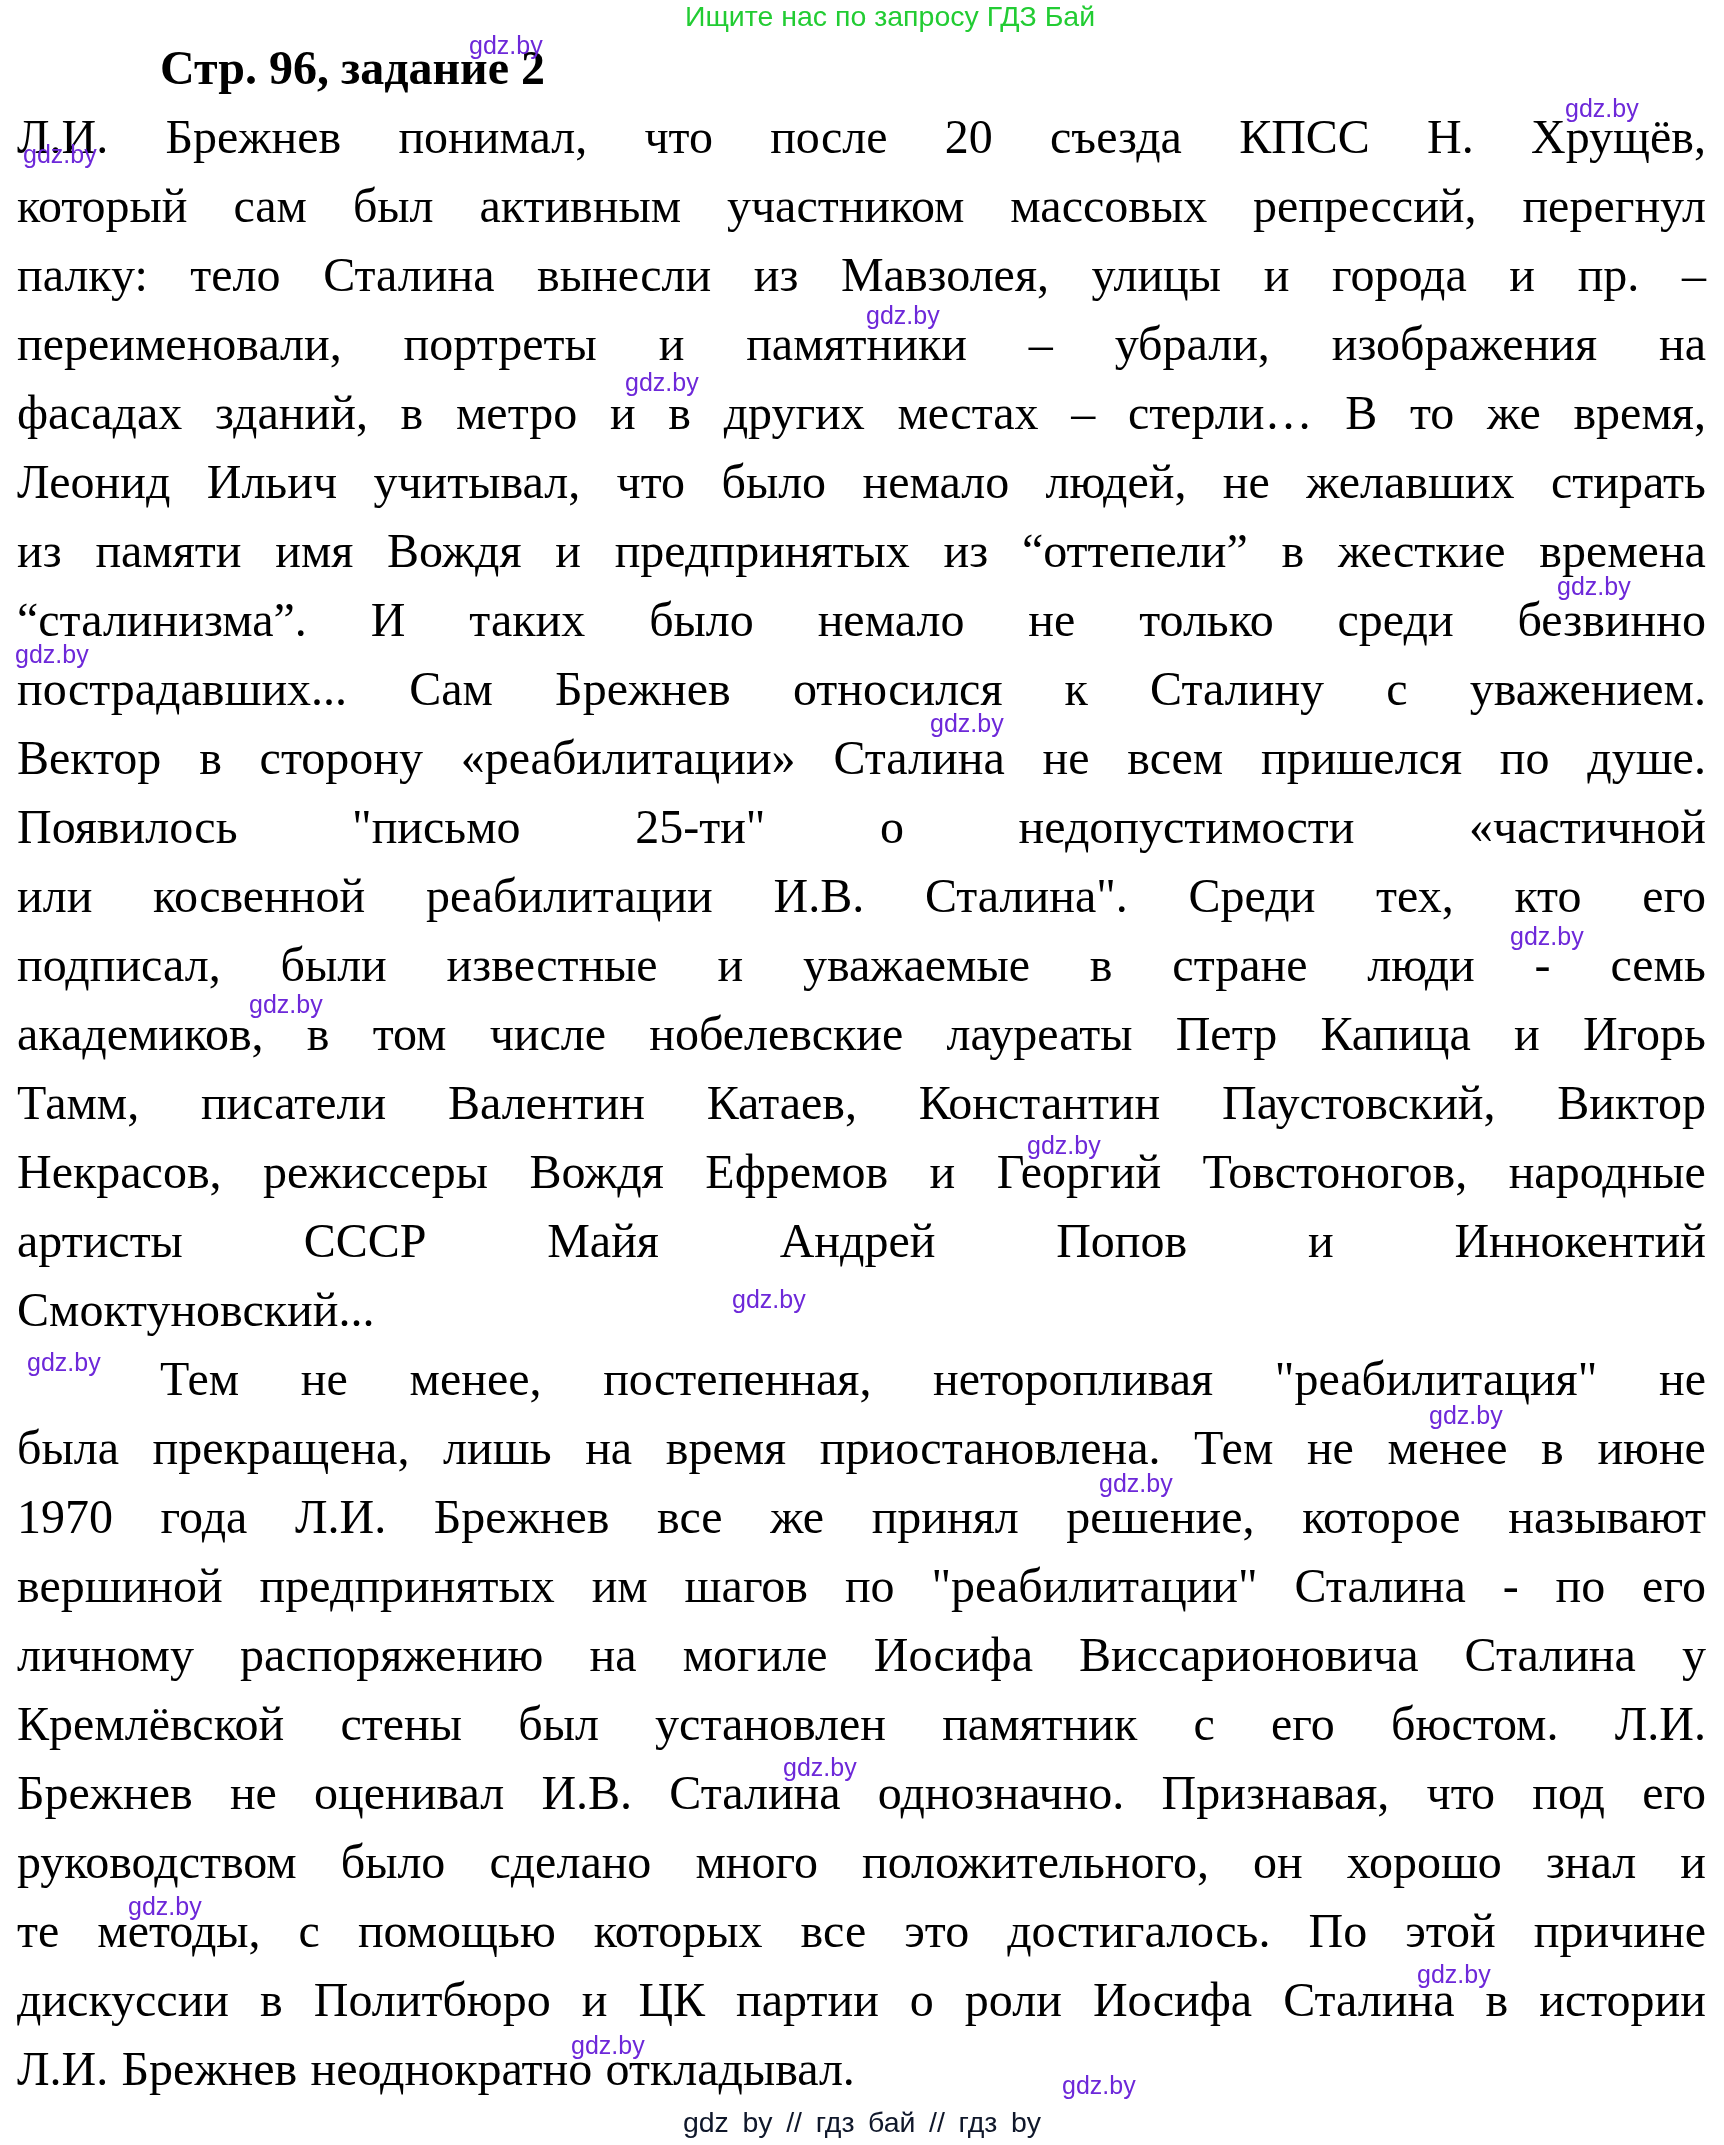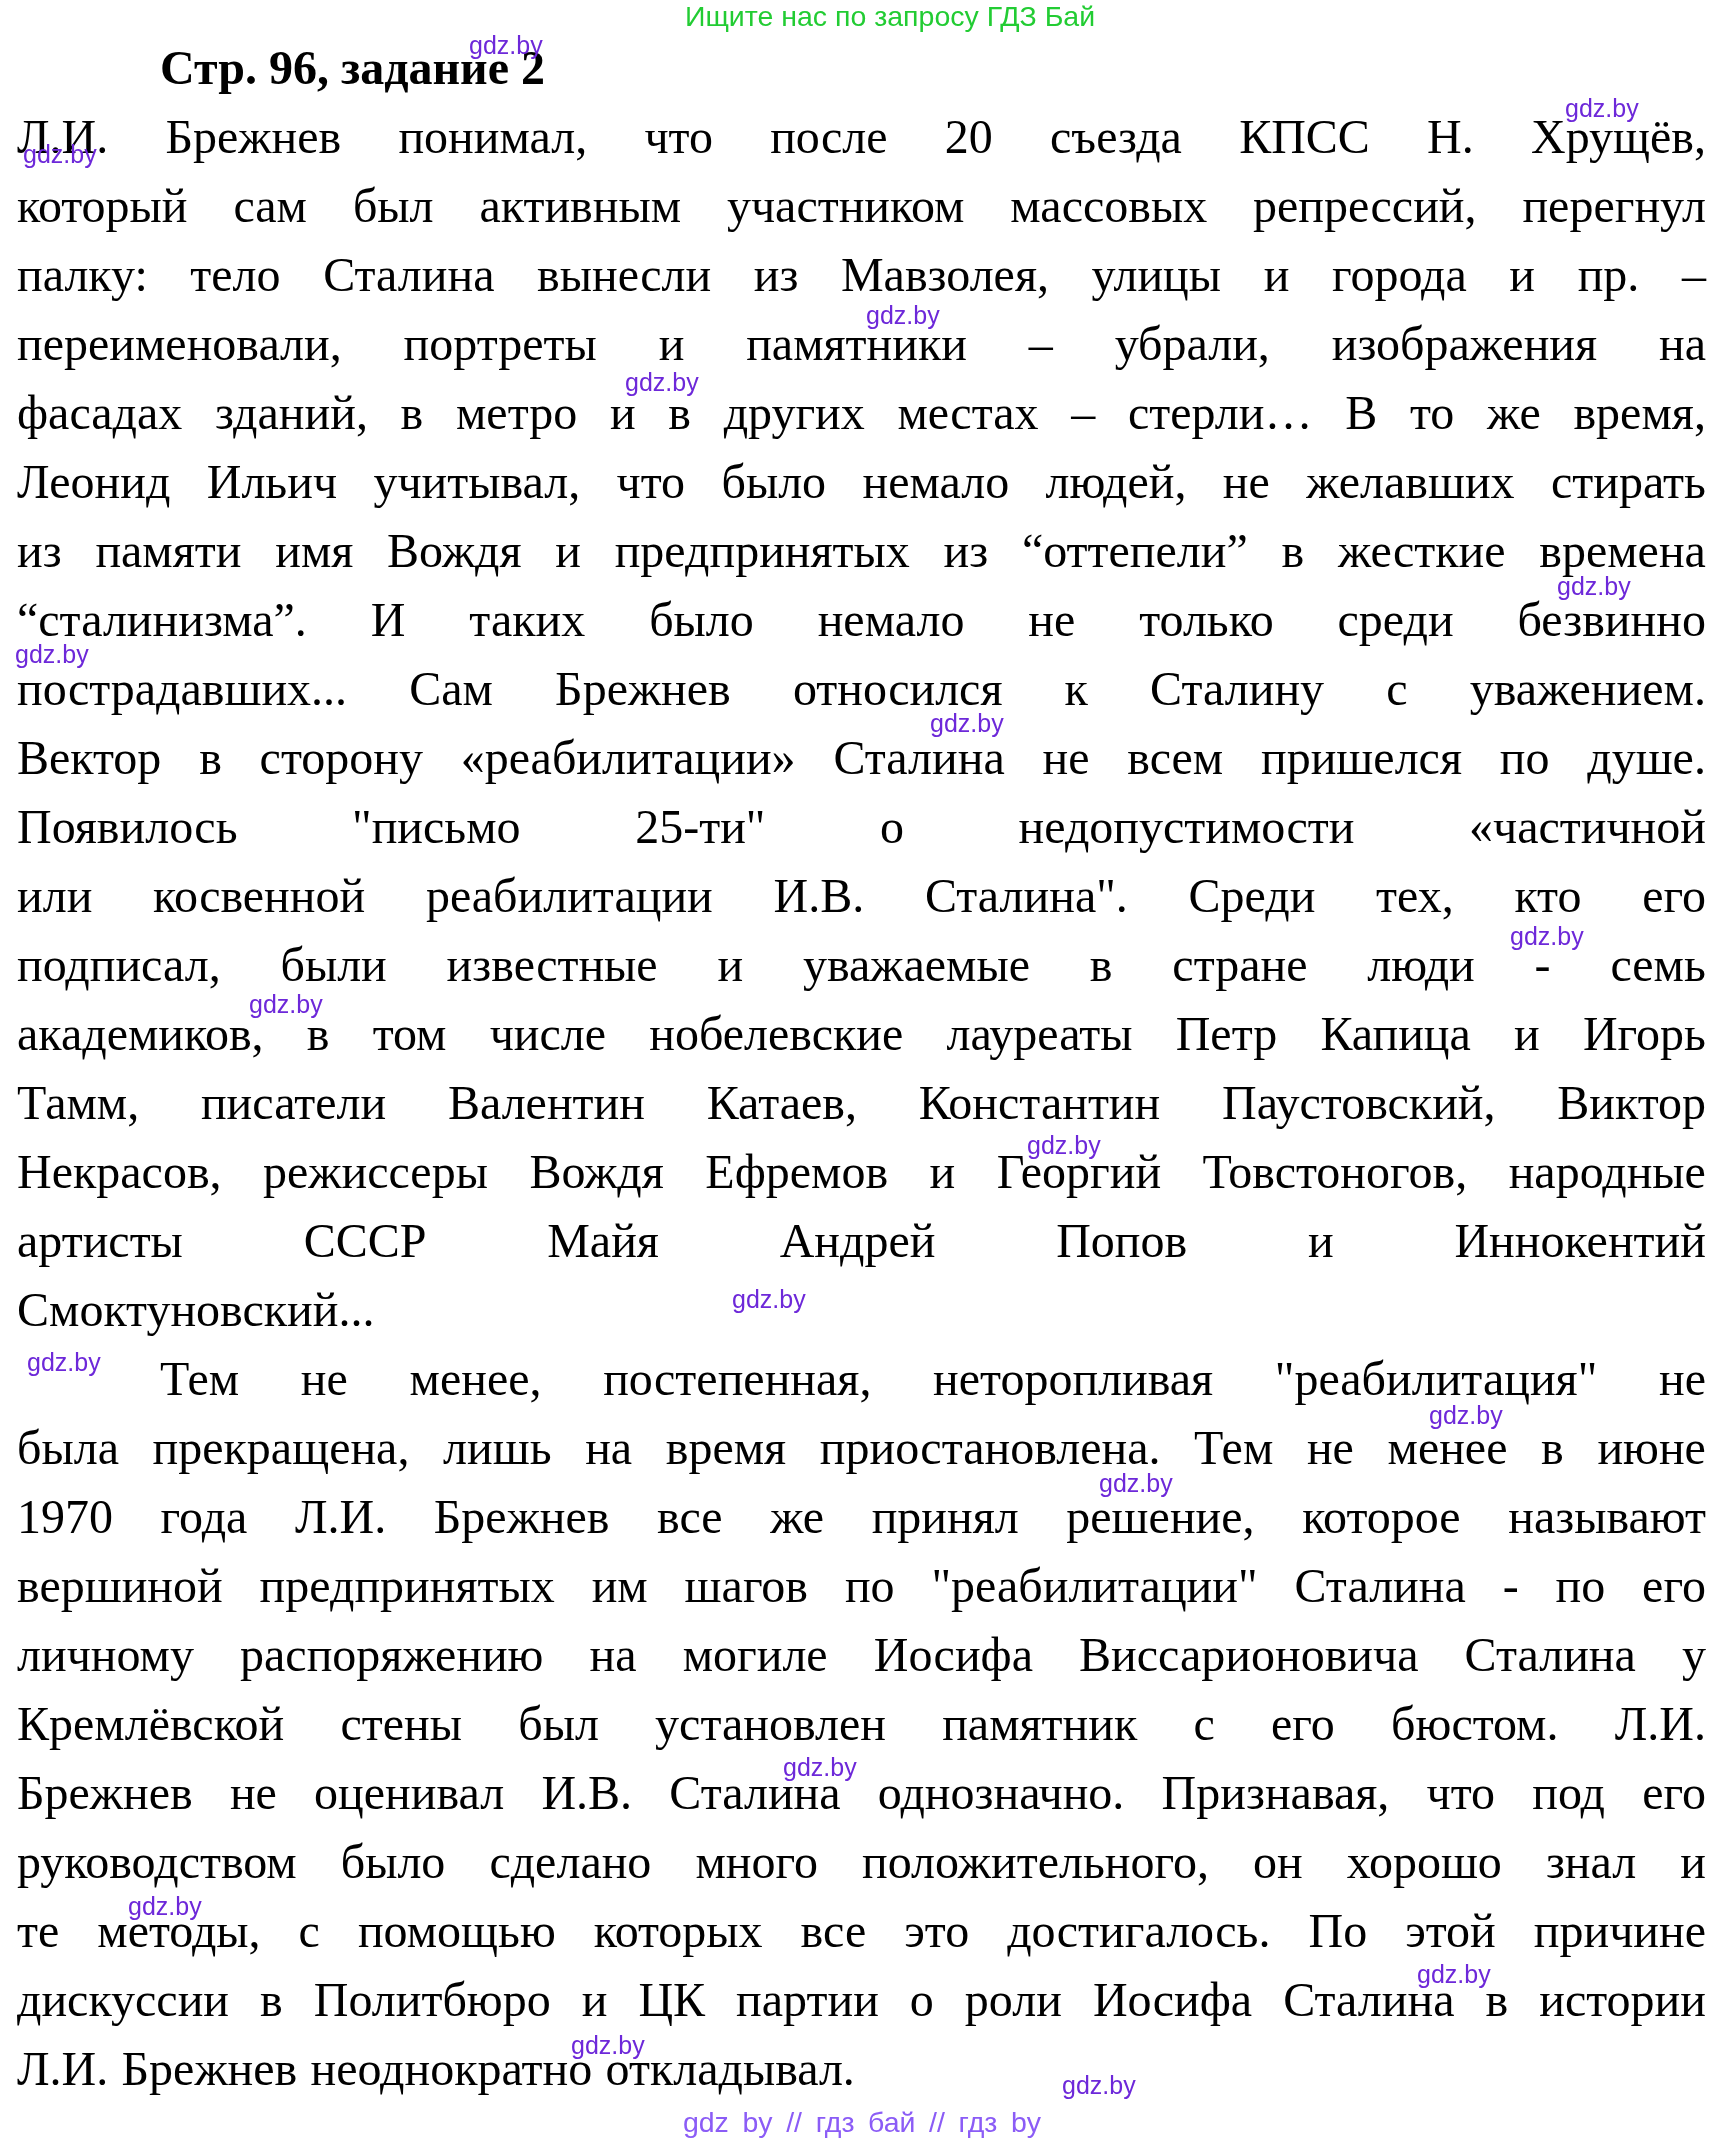--- a/index.html
+++ b/index.html
@@ -72,21 +72,21 @@
       line-height: 27px;
     }
     .footer {
       position: absolute;
       top: 2106px;
       left: 0;
       width: 1724px;
       text-align: center;
       font-family: "Liberation Sans", "DejaVu Sans", sans-serif;
       font-size: 28.5px;
-      color: #8b5cf6;
+      color: #0f172a;
       word-spacing: 5.7px;
     }
   </style>
 </head>
 <body>
 
 <div class="top-banner">Ищите нас по запросу ГДЗ Бай</div>
 
 <h1 class="page-title">Стр. 96, задание 2</h1>
 

